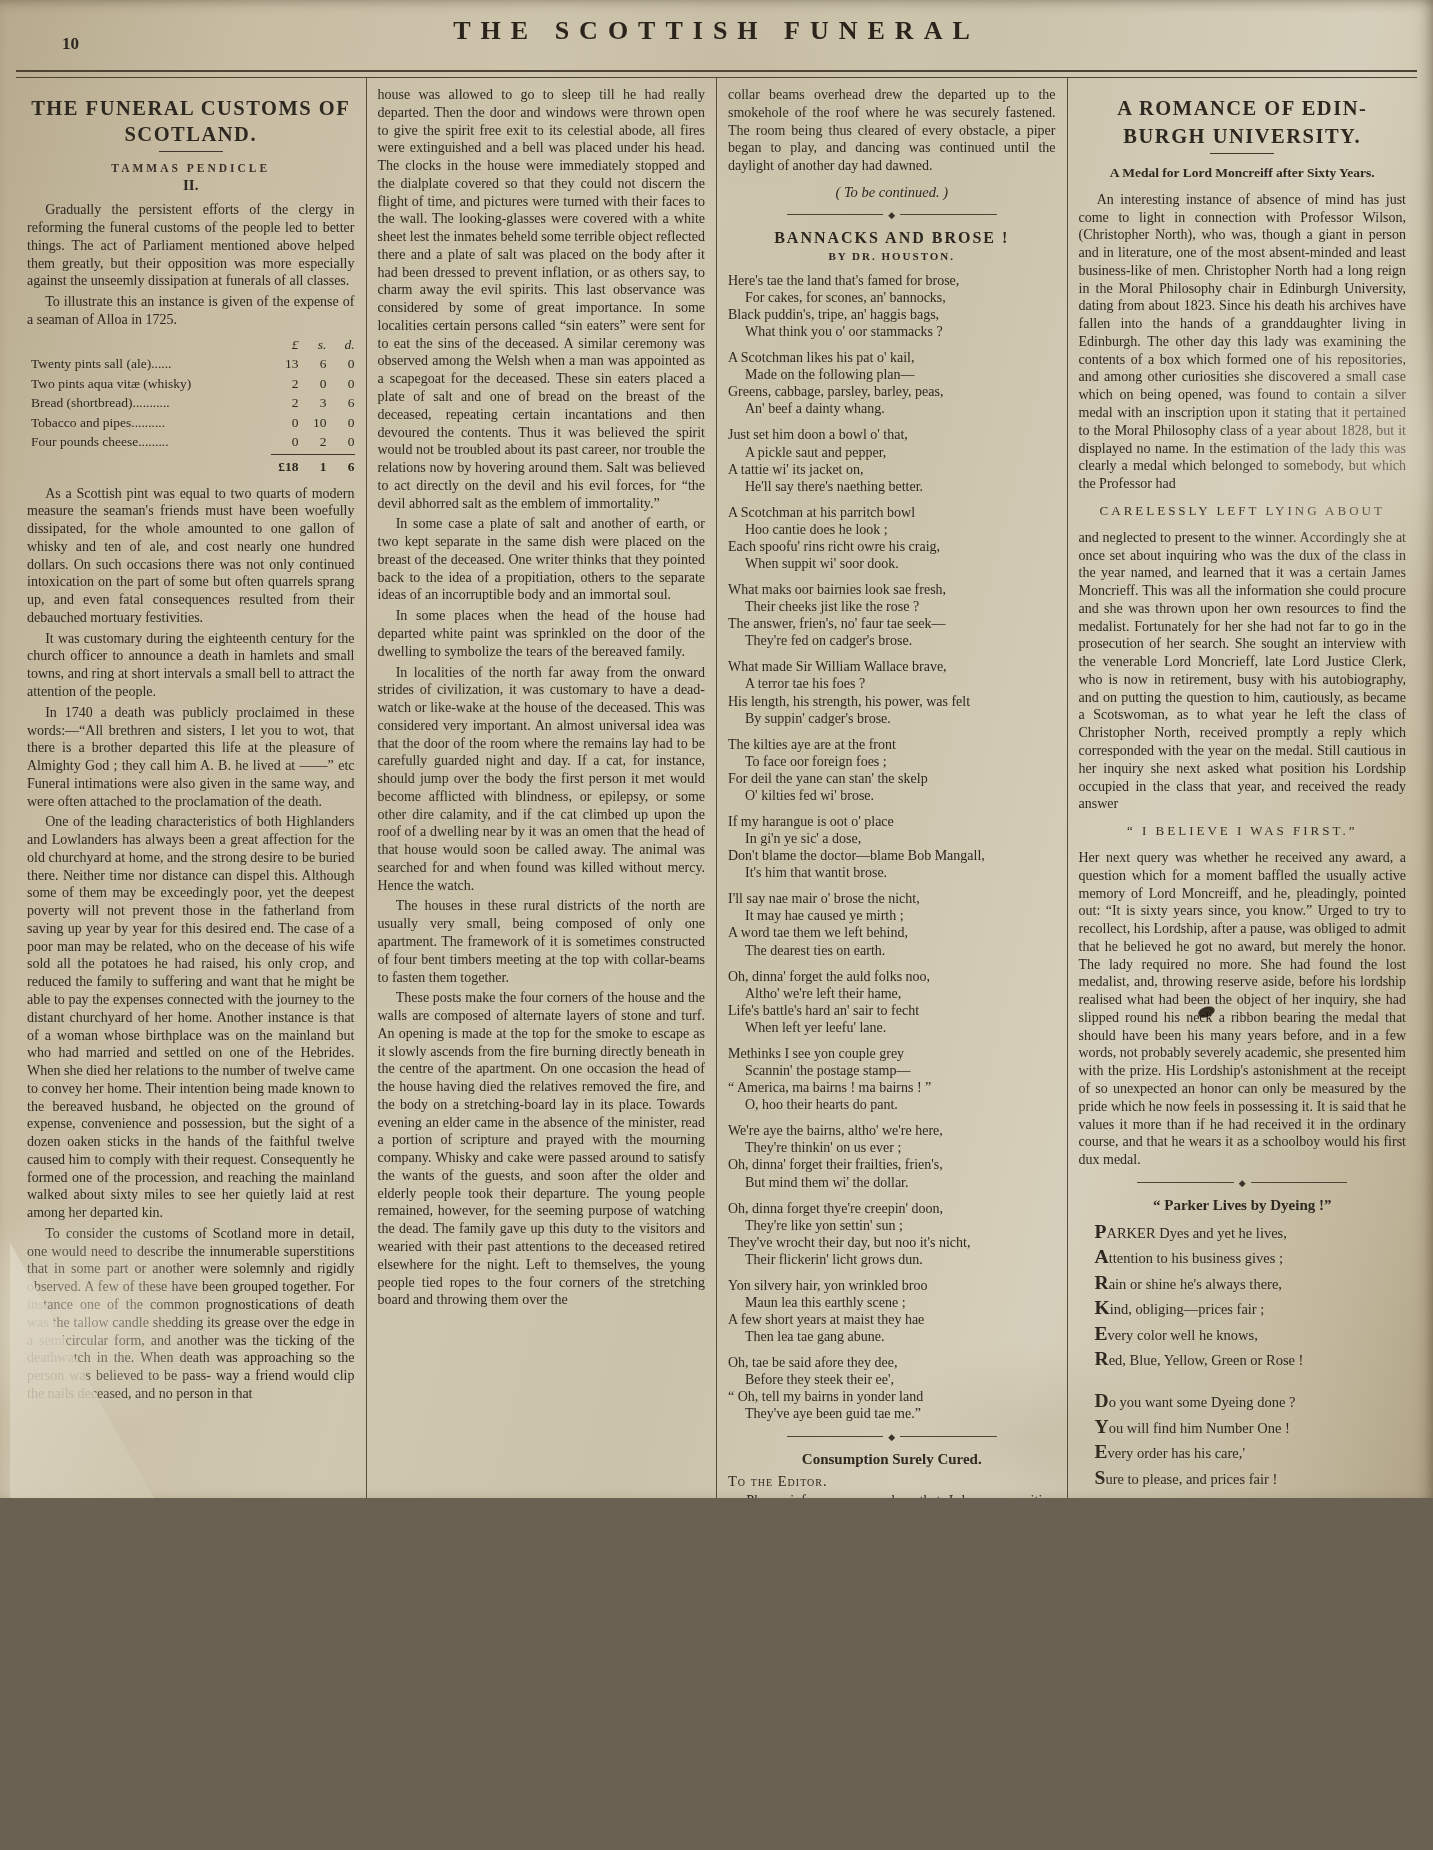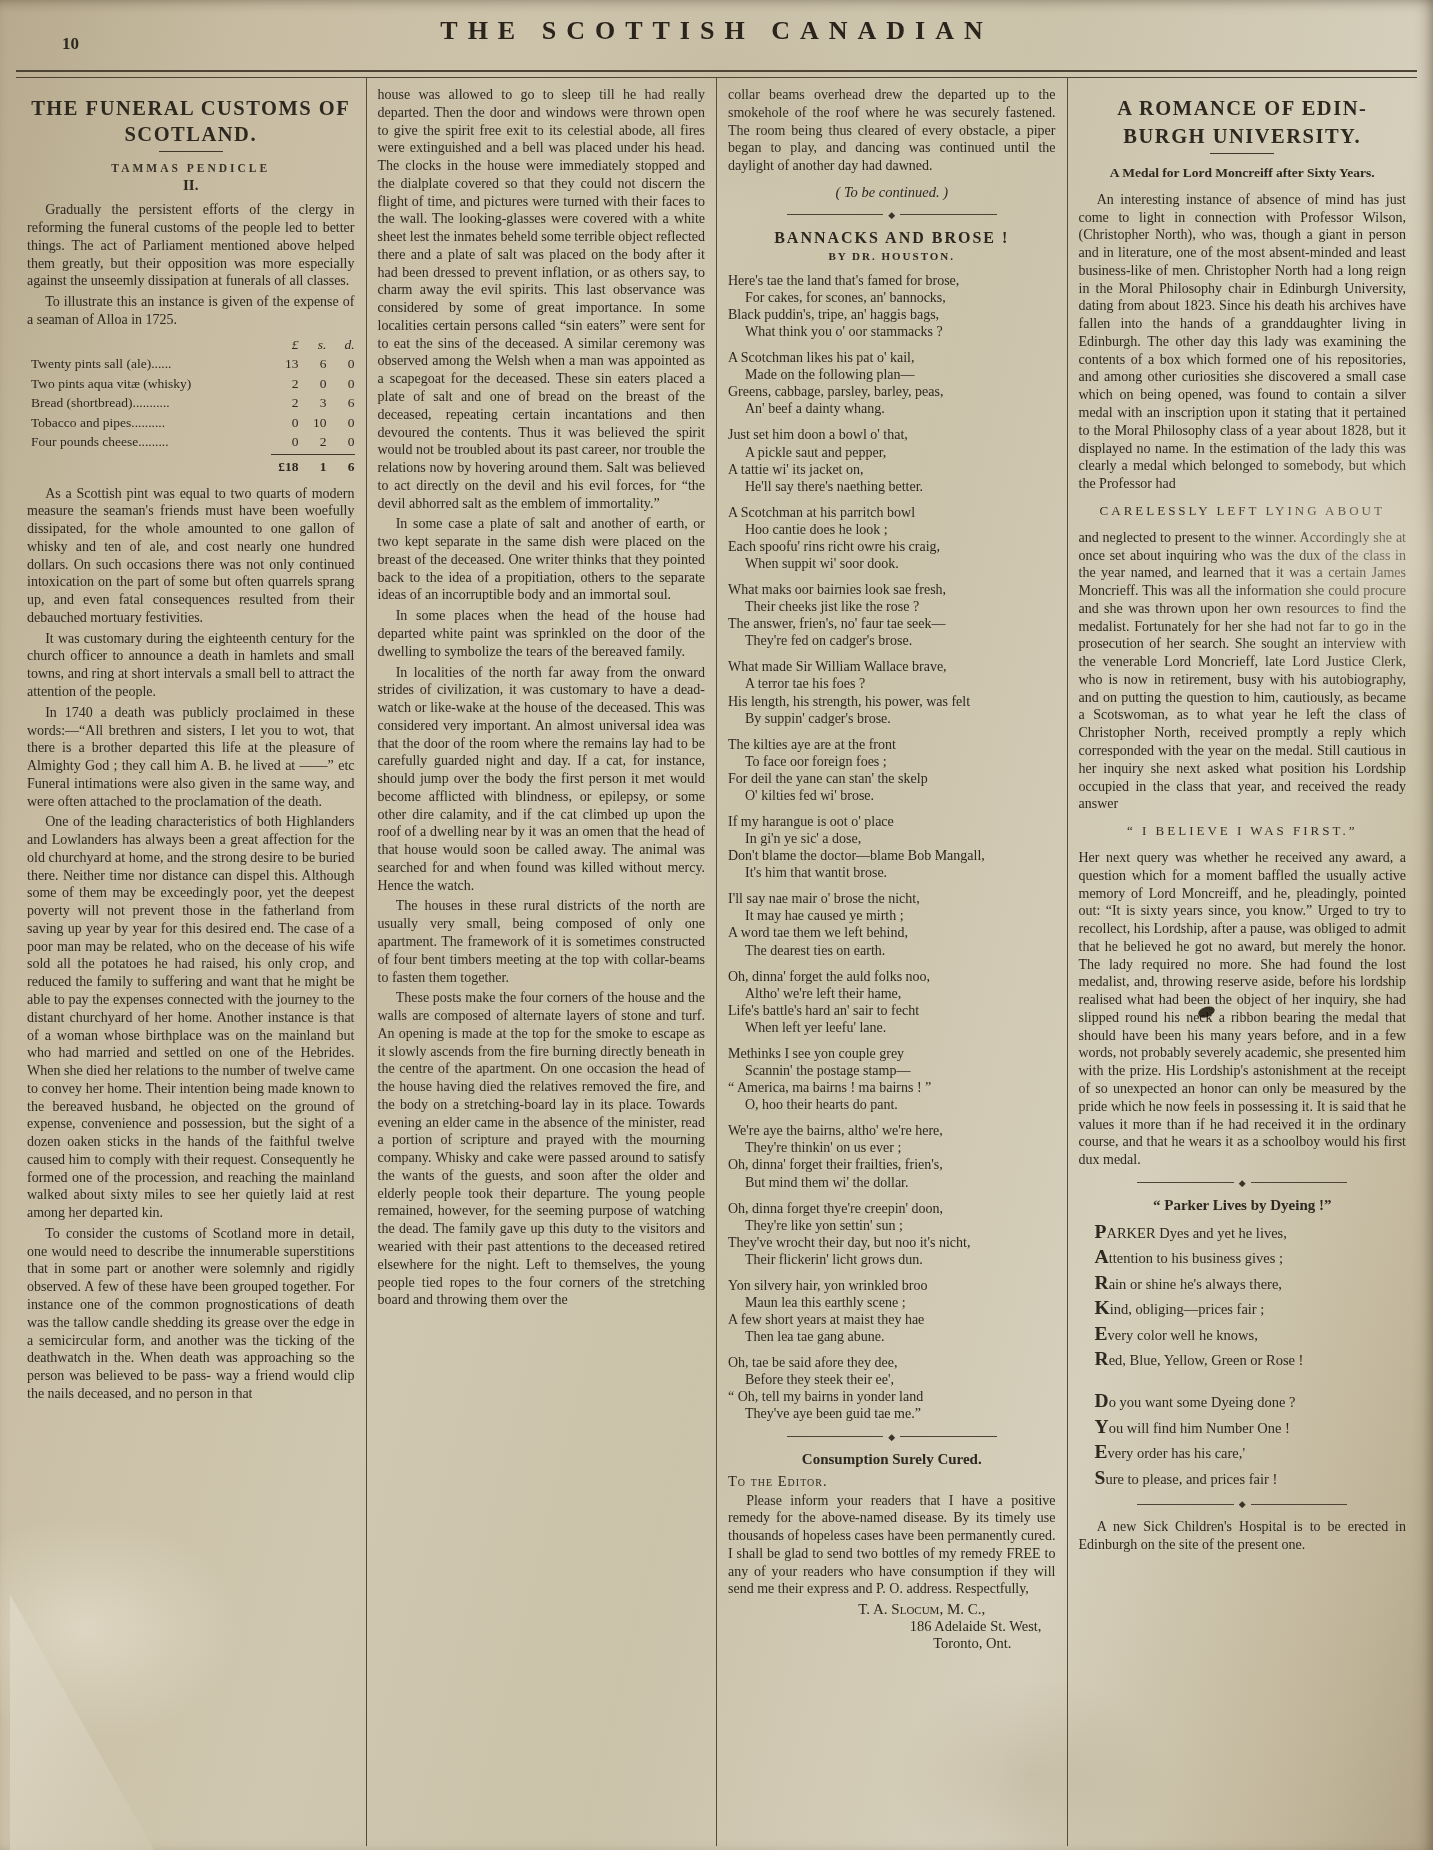--- a/index.html
+++ b/index.html
@@ -1,16 +1,16 @@
 <!DOCTYPE html>
 <html><head>
 <meta charset="utf-8">
 <style>
   html,body{margin:0;padding:0;background:#6b6152;}
-  .page{position:relative;width:1433px;height:1850px;margin:0 auto;overflow:hidden;
+  .page{position:relative;width:1433px;height:1498px;margin:0 auto;overflow:hidden;
     background:linear-gradient(104deg,#b6a98d 0%,#c8bda3 14%,#d0c7b0 38%,#cbc2aa 55%,#d6cfbb 76%,#c2b79c 92%,#b0a387 100%);
     color:#2d2820;font-family:"Liberation Serif","DejaVu Serif",serif;
     box-shadow:inset -10px 0 16px -8px rgba(55,42,24,.5), inset 0 8px 14px -8px rgba(55,42,24,.35);}
   .stains{position:absolute;inset:0;pointer-events:none;
     background:
      radial-gradient(220px 160px at 6% 88%, rgba(235,229,212,.55), rgba(235,229,212,0) 70%),
      radial-gradient(300px 220px at 97% 30%, rgba(226,219,201,.4), rgba(226,219,201,0) 70%),
      radial-gradient(260px 200px at 50% 4%, rgba(120,98,64,.10), rgba(120,98,64,0) 70%),
      radial-gradient(420px 320px at 28% 55%, rgba(118,96,62,.08), rgba(118,96,62,0) 72%),
      radial-gradient(200px 140px at 72% 96%, rgba(118,96,62,.12), rgba(118,96,62,0) 70%);}
@@ -58,21 +58,21 @@
   .blot{position:absolute;left:1198px;top:1007px;width:17px;height:10px;background:#181208;border-radius:55% 45% 60% 40%;transform:rotate(-14deg);opacity:.85;}
 </style>
 </head>
 <body>
 
 <div class="page">
   <div class="stains"></div>
 
   <div class="hdr">
     <span class="pageno">10</span>
-    <h1 class="masthead">THE SCOTTISH CANADIAN</h1>
+    <h1 class="masthead">THE SCOTTISH FUNERAL</h1>
   </div>
   <div class="hrule"></div>
 
   <div class="columns">
 
     <section class="col col1">
       <h2 class="art-title">THE FUNERAL CUSTOMS OF SCOTLAND.</h2>
       <div class="trule"></div>
       <div class="byline">TAMMAS PENDICLE</div>
       <div class="part">II.</div>

